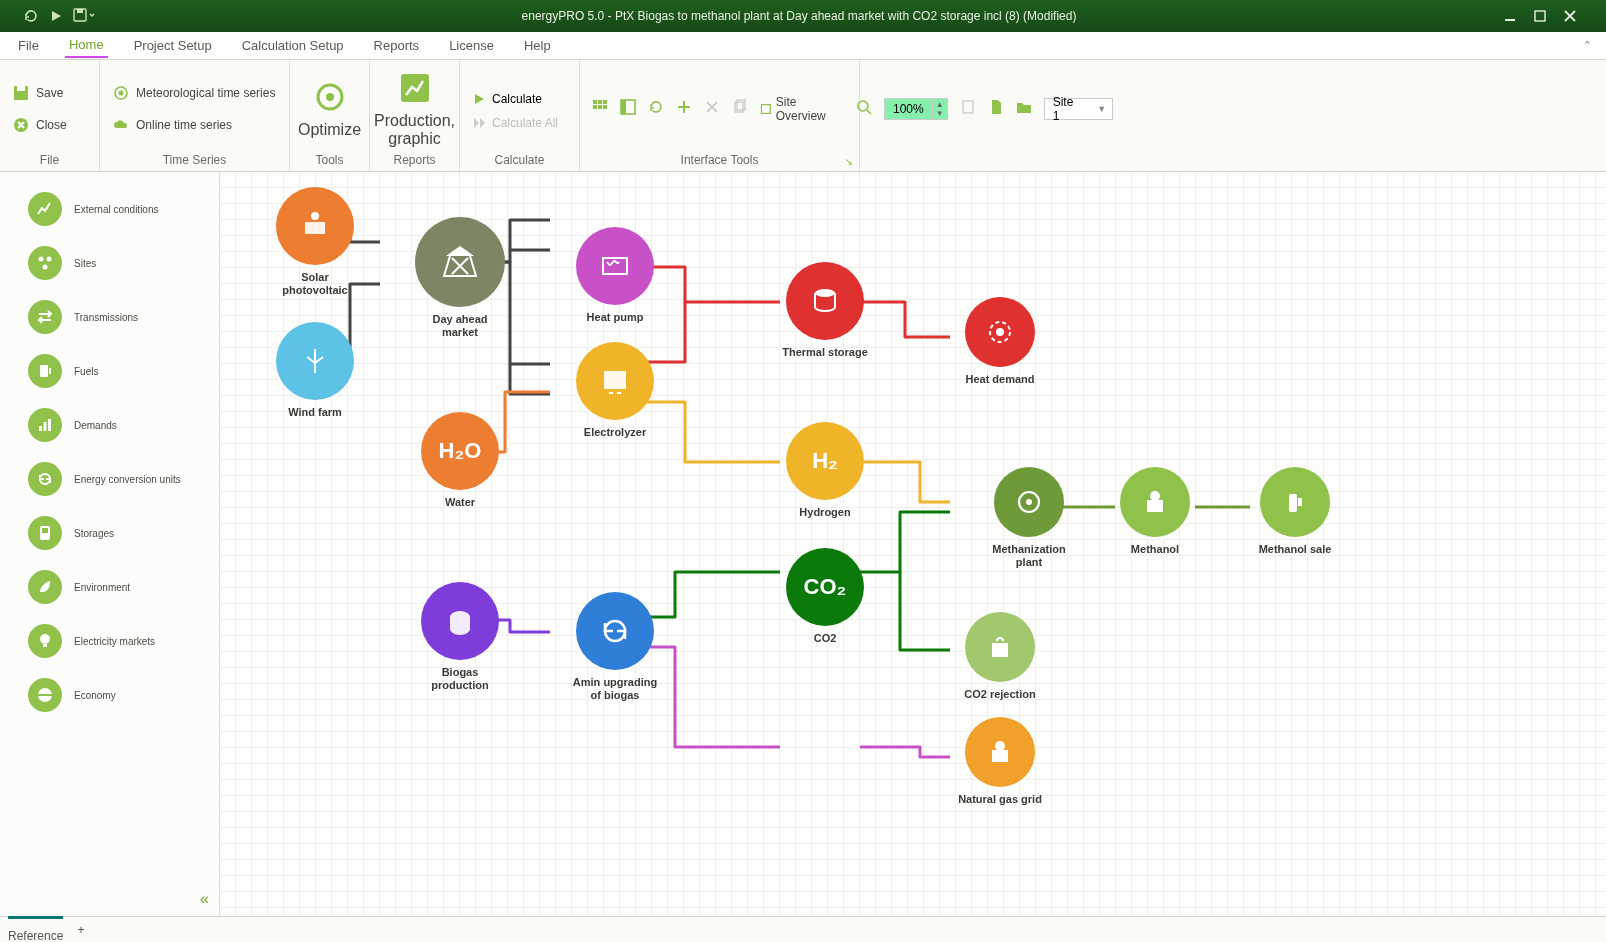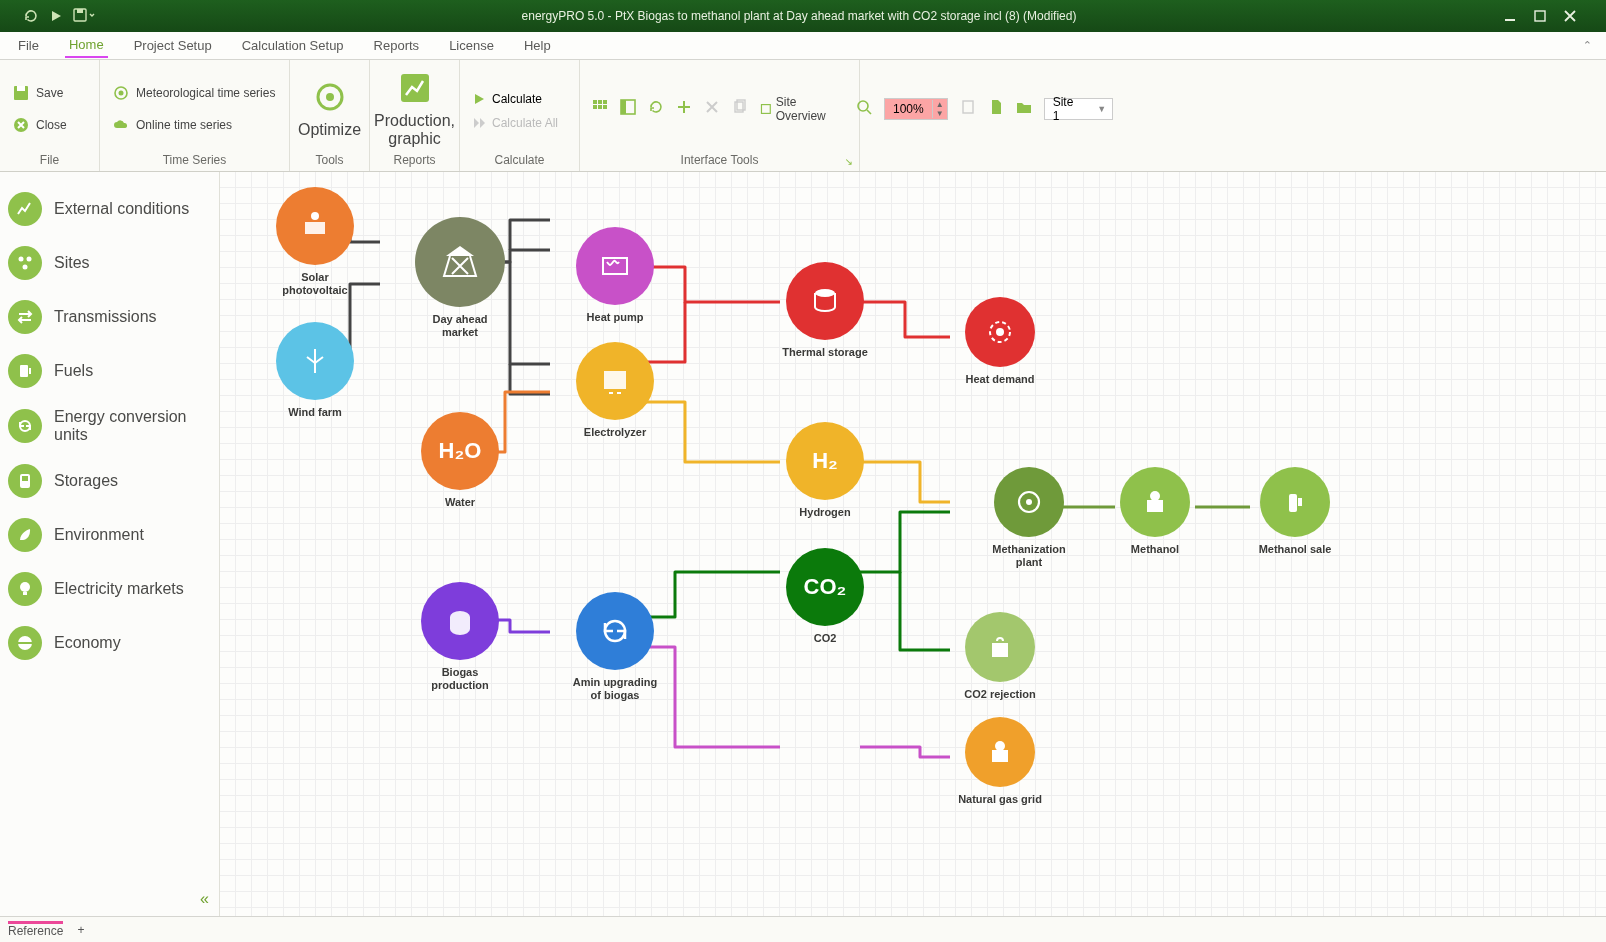--- a/index.html
+++ b/index.html
@@ -28,48 +28,48 @@
 .rb-item { display:flex; align-items:center; gap:6px; font-size:12px; color:#444; cursor:pointer; height:24px; }
 .rb-item .ico { width:18px; height:18px; display:flex; align-items:center; justify-content:center; }
 
 .rb-big { display:flex; flex-direction:column; align-items:center; justify-content:center; text-align:center; font-size:16px; color:#444; padding:0 10px; cursor:pointer; }
 .rb-big .bigico { width:36px; height:36px; margin-bottom:6px; display:flex; align-items:center; justify-content:center; }
 
 .rb-calc { display:flex; flex-direction:column; gap:10px; padding-top:4px; }
 .rb-calc .crow { display:flex; align-items:center; gap:6px; font-size:12px; }
 .rb-calc .crow.disabled { color:#bbb; }
 .rb-toolrow { display:flex; gap:12px; align-items:center; }
-.zoombox { display:flex; align-items:center; border:1px solid #ccc; height:22px; background:#fca5a5; font-size:12px; }
+.zoombox { display:flex; align-items:center; border:1px solid #ccc; height:22px; background:#86efac; font-size:12px; }
 .zoombox span { padding:0 8px; }
 .zoombox .spin { display:flex; flex-direction:column; border-left:1px solid #ccc; }
 .zoombox .spin div { font-size:8px; padding:0 3px; line-height:9px; color:#666; }
 .sitebox { border:1px solid #ccc; background:#fff; height:22px; display:flex; align-items:center; font-size:12px; padding:0 6px 0 8px; gap:24px; }
 
 
 .body { position:absolute; top:172px; bottom:26px; left:0; right:0; display:flex; }
 
 
 .sidebar { width:220px; background:#fcfcfa; border-right:1px solid #e0e0d8; padding:10px 0; position:relative;}
-.side-item { display:flex; align-items:center; gap:12px; padding:10px 8px; font-size:16px; color:#4a4a48; cursor:pointer; }
+.side-item { display:flex; align-items:center; gap:12px; padding:10px 28px; font-size:10px; color:#4a4a48; cursor:pointer; }
 .side-item .sico { width:34px; height:34px; border-radius:50%; background:#8fc14b; display:flex; align-items:center; justify-content:center; color:#fff; flex-shrink:0;}
 .sidebar .collapse { position:absolute; bottom:8px; right:10px; color:#6fa22f; font-size:16px; cursor:pointer;}
 
 
 .canvas { flex:1; position:relative; background:#fdfdfb; background-image:linear-gradient(#eee 1px,transparent 1px),linear-gradient(90deg,#eee 1px,transparent 1px); background-size:16px 16px; background-position:-1px -1px; }
 
 .node { position:absolute; text-align:center; font-size:11px; color:#3a3a38; font-weight:600; }
 .node .circle { width:78px; height:78px; border-radius:50%; display:flex; align-items:center; justify-content:center; color:#fff; font-size:22px; font-weight:600; margin:0 auto 6px auto; position:relative; }
 .node .circle.sm { width:70px; height:70px; }
 .node .lbl { line-height:1.2; }
 svg.wires { position:absolute; inset:0; width:100%; height:100%; }
 svg.wires path { fill:none; stroke-width:3; stroke-linejoin:round; }
 
 
 .status { position:absolute; bottom:0; left:0; right:0; height:26px; background:#fafaf6; border-top:1px solid #d5d5d0; display:flex; align-items:center; font-size:12px; color:#555; padding:0 8px; gap:14px;}
-.status .ref { border-top:3px solid #ec4899; padding-top:0;}
+.status .ref { border-top:3px solid #0f766e; padding-top:10px;}
 
 .gico { width:16px; height:16px; }
 .muted { color:#bbb; }
 </style>
 </head>
 <body>
 
 <div class="titlebar">
   <div class="tb-left">
     <span>
@@ -331,20 +331,30 @@
           <svg width="18" height="18" viewBox="0 0 18 18">
             <rect x="4" y="3" width="8" height="12" rx="1" fill="#fff"></rect>
             <rect x="13" y="6" width="2" height="6" fill="#fff"></rect>
           </svg>
         </div>
         <span>Fuels</span>
       </div>
     <div class="side-item">
         <div class="sico">
           <svg width="18" height="18" viewBox="0 0 18 18">
+            <rect x="3" y="10" width="3" height="5" fill="#fff"></rect>
+            <rect x="7.5" y="6" width="3" height="9" fill="#fff"></rect>
+            <rect x="12" y="3" width="3" height="12" fill="#fff"></rect>
+          </svg>
+        </div>
+        <span>Demands</span>
+      </div>
+    <div class="side-item">
+        <div class="sico">
+          <svg width="18" height="18" viewBox="0 0 18 18">
             <path d="M4 9a5 5 0 0110 0M14 9a5 5 0 01-10 0" fill="none" stroke="#fff" stroke-width="2"></path>
             <path d="M4 5v4h4M14 13v-4h-4" fill="none" stroke="#fff" stroke-width="2"></path>
           </svg>
         </div>
         <span>Energy conversion units</span>
       </div>
     <div class="side-item">
         <div class="sico">
           <svg width="18" height="18" viewBox="0 0 18 18">
             <rect x="5" y="3" width="8" height="12" rx="1" fill="none" stroke="#fff" stroke-width="2"></rect>

